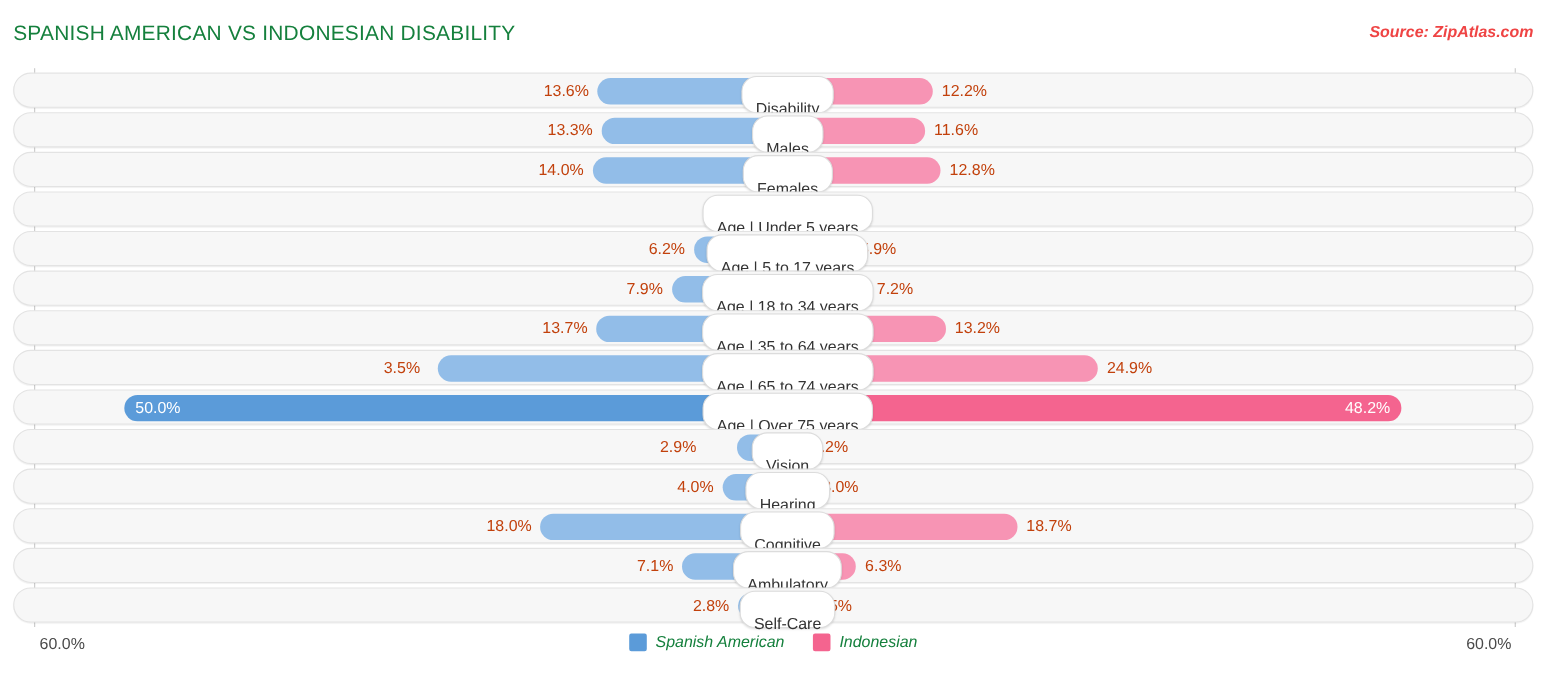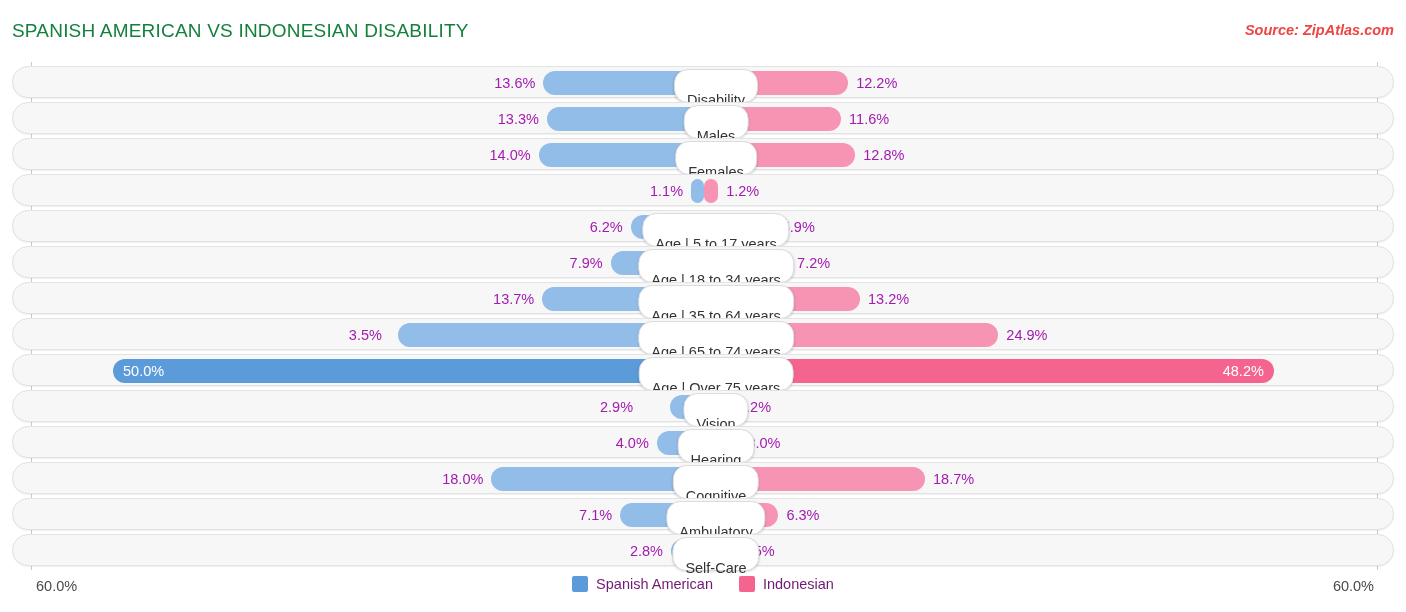--- a/index.html
+++ b/index.html
@@ -83,21 +83,21 @@
   .bar-left  { background: #92bde8; }
   .bar-right { background: #f794b4; }
   .row.highlight .bar-left  { background: #5b9bd9; }
   .row.highlight .bar-right { background: #f4648f; }
 
   
   .val {
     position: absolute;
     top: 6px;
     font-size: 14.5px;
-    color: #a21caf;
+    color: #c2410c;
     white-space: nowrap;
     line-height: 20px;
   }
   .val-left  { text-align: right; }
   .val-right { text-align: left; }
   .row.highlight .val {
     color: #ffffff;
   }
 
   
@@ -153,22 +153,23 @@
     align-items: center;
     gap: 8px;
   }
   .legend-swatch {
     width: 16px;
     height: 16px;
     border-radius: 2px;
   }
   .legend-text {
     font-size: 14.5px;
-    color: #701a75;
-    white-space: nowrap;
+    color: #15803d;
+    white-space: nowrap;
+    font-style: italic;
   }
 </style>
 </head>
 <body>
 
 <div id="header">
   <div id="chart-title">SPANISH AMERICAN VS INDONESIAN DISABILITY</div>
   <div id="source-label">Source: ZipAtlas.com</div>
 </div>
 
@@ -195,20 +196,21 @@
         <div class="bar bar-right" style="left: 691px; width: 151.296px;"></div>
         <div class="val val-left" style="left: 476.52px;">14.0%</div>
         <div class="val val-right" style="left: 850.296px;">12.8%</div>
         <div class="pill">Females</div>
       </div>
       <div class="row" style="top: 112px;">
         <div class="bar bar-left" style="left: 677.998px; width: 13.002px;"></div>
         <div class="bar bar-right" style="left: 691px; width: 14.184px;"></div>
         <div class="val val-left" style="left: 636.998px;">1.1%</div>
         <div class="val val-right" style="left: 713.184px;">1.2%</div>
+        <div class="pill">Age | Under 5 years</div>
       </div>
       <div class="row" style="top: 148px;">
         <div class="bar bar-left" style="left: 617.716px; width: 73.284px;"></div>
         <div class="bar bar-right" style="left: 691px; width: 69.738px;"></div>
         <div class="val val-left" style="left: 576.716px;">6.2%</div>
         <div class="val val-right" style="left: 768.738px;">5.9%</div>
         <div class="pill">Age | 5 to 17 years</div>
       </div>
       <div class="row" style="top: 184px;">
         <div class="bar bar-left" style="left: 597.622px; width: 93.378px;"></div>

